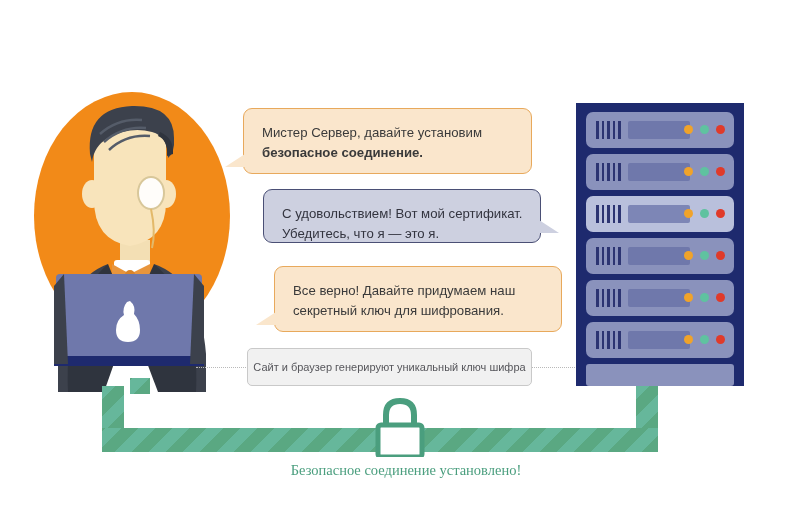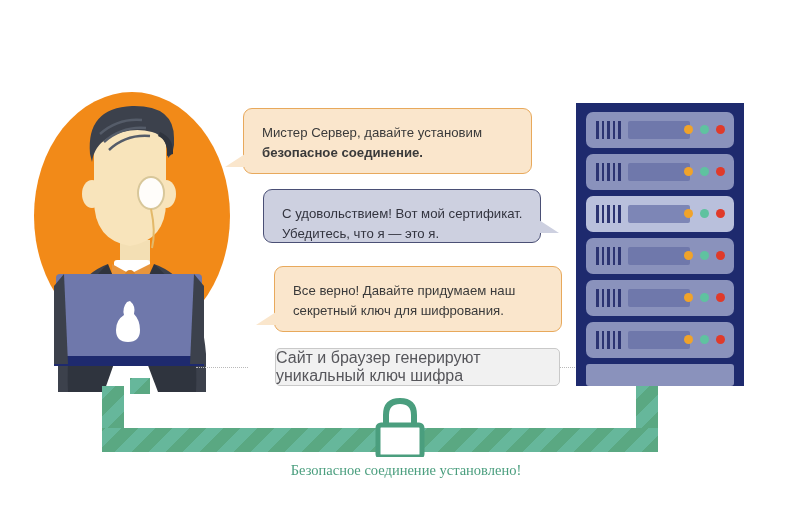--- a/index.html
+++ b/index.html
@@ -97,23 +97,22 @@
     position: absolute;
     left: 247px; top: 348px;
     width: 285px; height: 38px;
     box-sizing: border-box;
     background: #f1f1f1;
     border: 1px solid #c9c9c9;
     border-radius: 5px;
     display: flex;
     align-items: center;
     justify-content: center;
-    font-size: 16px;
+    font-size: 11px;
     color: #56565b;
-    margin-left: 28px;
   }
   .dot-line {
     position: absolute;
     height: 0;
     border-top: 1.6px dotted #b9b9b9;
   }
   .dot-line-left  { left: 196px; top: 367px; width: 52px; }
   .dot-line-right { left: 532px; top: 367px; width: 45px; }
 
   

